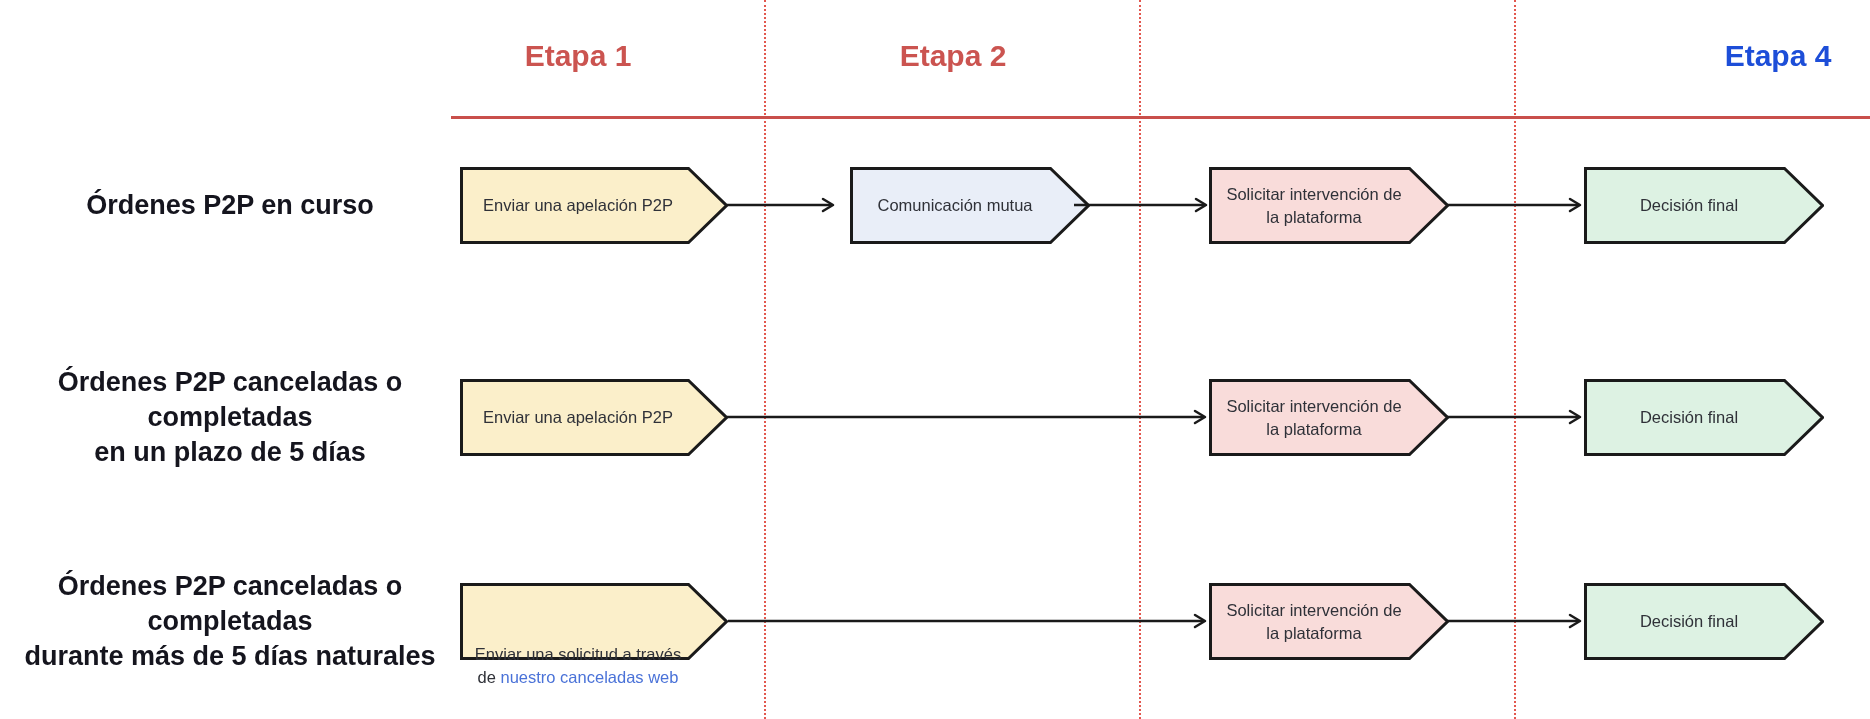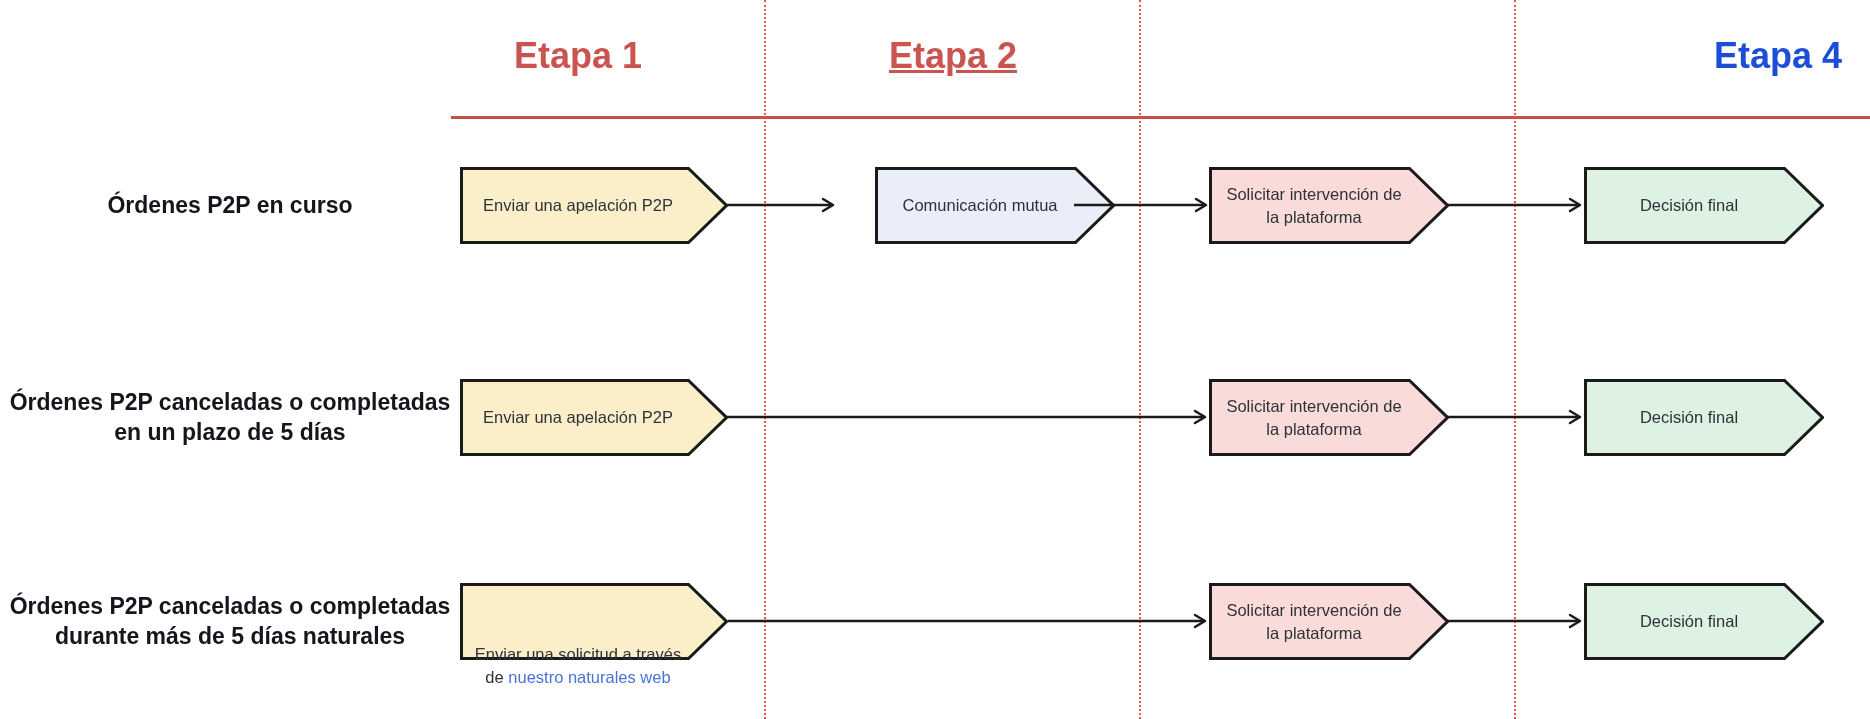--- a/index.html
+++ b/index.html
@@ -20,29 +20,29 @@
   .header-rule {
     position: absolute;
     left: 451px; right: 0;
     top: 116px; height: 3px;
     background: #c94f4b;
   }
   .stage-header {
     position: absolute;
     top: 34px; height: 44px; width: 300px;
     display: flex; align-items: center; justify-content: center;
-    font-size: 36px; font-weight: 700;
+    font-size: 30px; font-weight: 700;
     color: #cb5450;
   }
   .row-label {
     position: absolute;
     left: 8px; width: 444px; height: 77px;
     display: flex; align-items: center; justify-content: center;
     text-align: center;
-    font-size: 23px; font-weight: 700; line-height: 1.3;
+    font-size: 27px; font-weight: 700; line-height: 1.3;
     color: #15151e;
     white-space: pre-line;
   }
   .step { position: absolute; height: 77px; }
   .step svg { display: block; }
   .step-text {
     position: absolute; left: 2px; top: 0; height: 100%;
     display: flex; flex-direction: column;
     align-items: center; justify-content: center;
     text-align: center;
@@ -59,21 +59,21 @@
 </head>
 <body>
 
 <div class="canvas">
 
   <div class="vsep" style="left: 764px; border-left-color: rgb(226, 87, 78);"></div>
   <div class="vsep" style="left: 1139px; border-left-color: rgb(226, 87, 78);"></div>
   <div class="vsep" style="left: 1514px; border-left-color: rgb(226, 87, 78);"></div>
 
   <div class="stage-header" style="left: 428px; color: rgb(203, 84, 80);">Etapa 1</div>
-  <div class="stage-header" style="left: 803px; color: rgb(203, 84, 80); text-decoration: underline;">Etapa 2</div>
+  <div class="stage-header" style="left: 803px; color: rgb(203, 84, 80);">Etapa 2</div>
   <div class="stage-header" style="left: 1628px; color: #1d4ed8;">Etapa 4</div>
 
   <div class="header-rule" style="background-color: rgb(201, 79, 75);"></div>
 
   <div class="row-label" style="top: 167px; color: rgb(21, 21, 30);">Órdenes P2P en curso</div>
   <div class="row-label" style="top: 379px; color: rgb(21, 21, 30);">Órdenes P2P canceladas o completadas
 en un plazo de 5 días</div>
   <div class="row-label" style="top: 583px; color: rgb(21, 21, 30);">Órdenes P2P canceladas o completadas
 durante más de 5 días naturales</div>
 
@@ -84,21 +84,21 @@
     <div class="step-text" style="color: rgb(47, 49, 56);">Enviar una apelación P2P</div>
   </div>
 
   <svg class="arrow" style="left:727px;top:195px" width="110" height="20">
     <g stroke="#1a1a1a" stroke-width="2.5" fill="none" stroke-linecap="round" stroke-linejoin="round">
       <path d="M0 10 H104"></path>
         <path d="M96 4 L106 10 L96 16"></path>
     </g>
   </svg>
 
-  <div class="step w-std" style="left:875px;top:167px">
+  <div class="step w-std" style="left:850px;top:167px">
     <svg width="240" height="77" viewBox="0 0 240 77">
       <path d="M1.5 1.5 H200.5 L238.5 38.5 L200.5 75.5 H1.5 Z" stroke="#1a1a1a" stroke-width="3" stroke-linejoin="miter" fill="#e9eef8"></path>
     </svg>
     <div class="step-text" style="color: rgb(47, 49, 56);">Comunicación mutua</div>
   </div>
 
   <svg class="arrow" style="left:1074px;top:195px" width="136" height="20">
     <g stroke="#1a1a1a" stroke-width="2.5" fill="none" stroke-linecap="round" stroke-linejoin="round">
       <path d="M0 10 H130"></path>
         <path d="M122 4 L132 10 L122 16"></path>
@@ -162,21 +162,21 @@
     </svg>
     <div class="step-text" style="color: rgb(47, 49, 56);">Decisión final</div>
   </div>
 
   <div class="step w-wide" style="left:460px;top:583px">
     <svg width="268" height="77" viewBox="0 0 268 77">
       <path d="M1.5 1.5 H228.5 L266.5 38.5 L228.5 75.5 H1.5 Z" stroke="#1a1a1a" stroke-width="3" stroke-linejoin="miter" fill="#fbefca"></path>
     </svg>
     <div class="step-text" style="color: rgb(47, 49, 56); margin-top: 44px;">
       <div class="nowrap">Enviar una solicitud a través</div>
-      <div class="nowrap"><span>de </span><span class="link" style="color: rgb(74, 114, 216);">nuestro naturales web</span></div>
+      <div class="nowrap"><span>de </span><span class="link" style="color: rgb(74, 114, 216);">nuestro canceladas web</span></div>
     </div>
   </div>
 
   <svg class="arrow" style="left:728px;top:611px" width="481" height="20">
     <g stroke="#1a1a1a" stroke-width="2.5" fill="none" stroke-linecap="round" stroke-linejoin="round">
       <path d="M0 10 H475"></path>
         <path d="M467 4 L477 10 L467 16"></path>
     </g>
   </svg>
 

